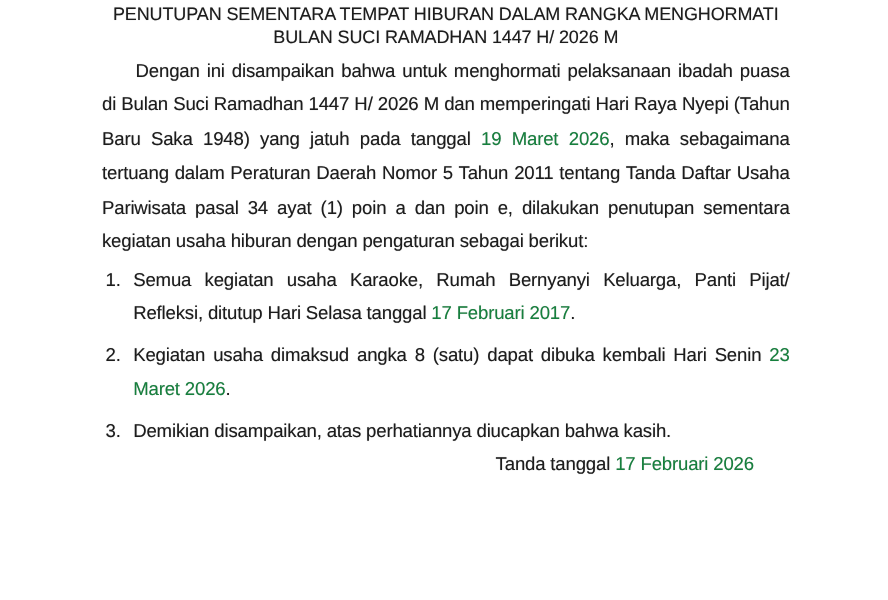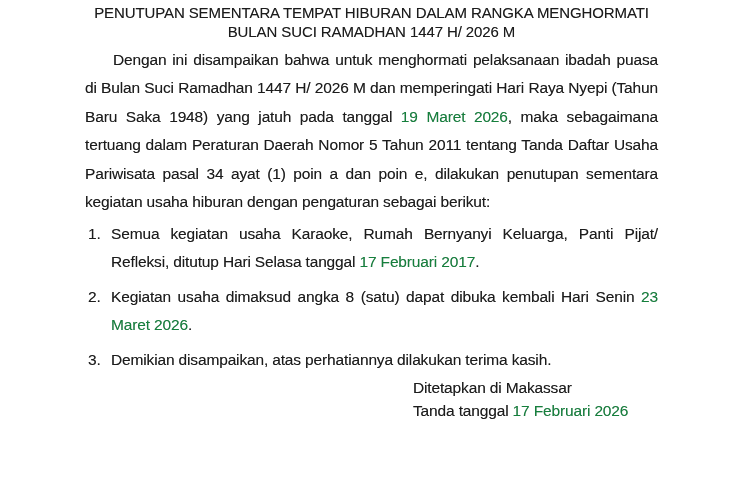--- a/index.html
+++ b/index.html
@@ -76,20 +76,19 @@
   </div>
 
   <p class="body-text opening"><span>Dengan ini disampaikan bahwa untuk menghormati pelaksanaan ibadah puasa di Bulan Suci Ramadhan 1447 H/ 2026 M dan memperingati Hari Raya Nyepi (Tahun Baru Saka 1948) yang jatuh pada tanggal </span><span class="inserted-date">19 Maret 2026</span><span>, maka sebagaimana tertuang dalam Peraturan Daerah Nomor 5 Tahun 2011 tentang Tanda Daftar Usaha Pariwisata pasal 34 ayat (1) poin a dan poin e, dilakukan penutupan sementara kegiatan usaha hiburan dengan pengaturan sebagai berikut:</span></p>
 
   <ol class="rules body-text">
     <li><span class="num">1.</span><span>Semua kegiatan usaha Karaoke, Rumah Bernyanyi Keluarga, Panti Pijat/ Refleksi, ditutup Hari Selasa tanggal </span><span class="inserted-date">17 Februari 2017</span><span>.</span></li>
     <li><span class="num">2.</span><span>Kegiatan usaha dimaksud angka 8 (satu) dapat dibuka kembali Hari Senin </span><span class="inserted-date">23 Maret 2026</span><span>.</span></li>
     <li><span class="num">3.</span><span class="inserted-date"></span><span></span></li>
   </ol>
 
-  <p class="body-text closing">Demikian disampaikan, atas perhatiannya dilakukan terima kasih.</p>
+  <p class="body-text closing">Demikian disampaikan, atas perhatiannya diucapkan bahwa kasih.</p>
 
   <div class="signature">
-    <div>Ditetapkan di Makassar</div>
     <div><span>Tanda tanggal </span><span class="inserted-date">17 Februari 2026</span></div>
   </div>
 
 </div>
 
 </body></html>

